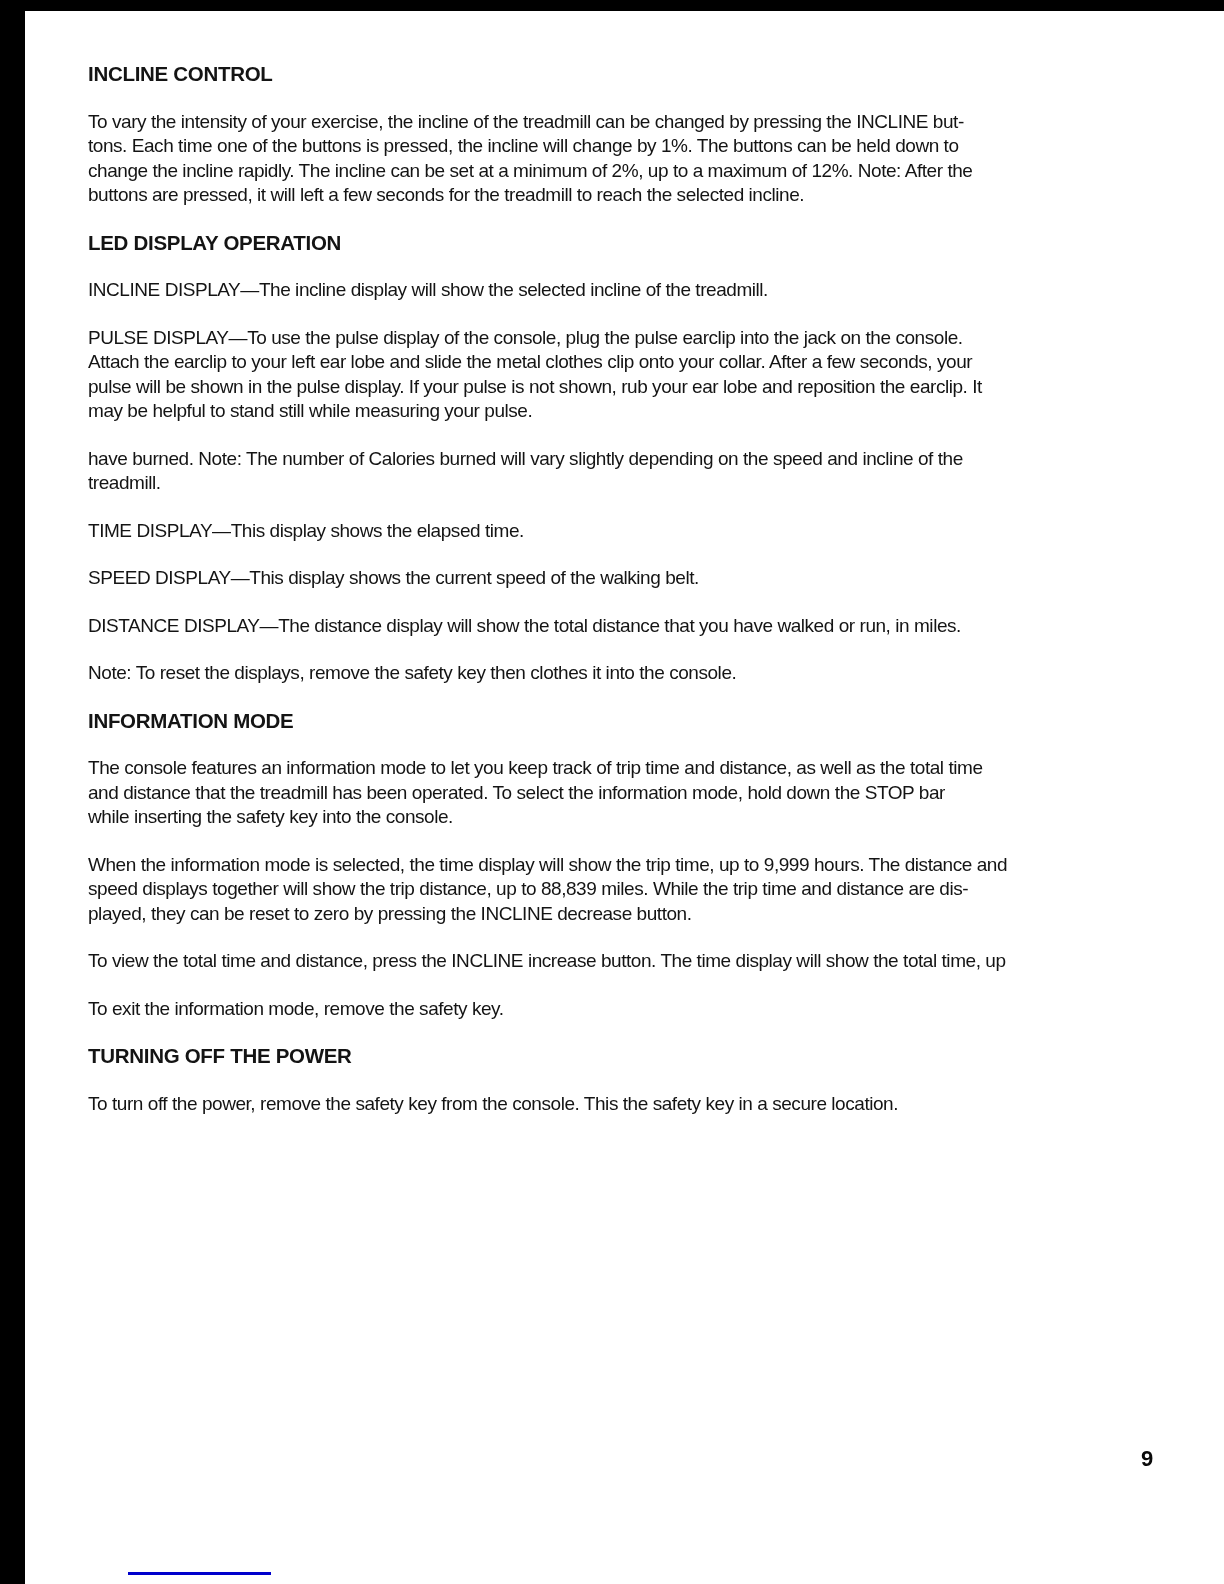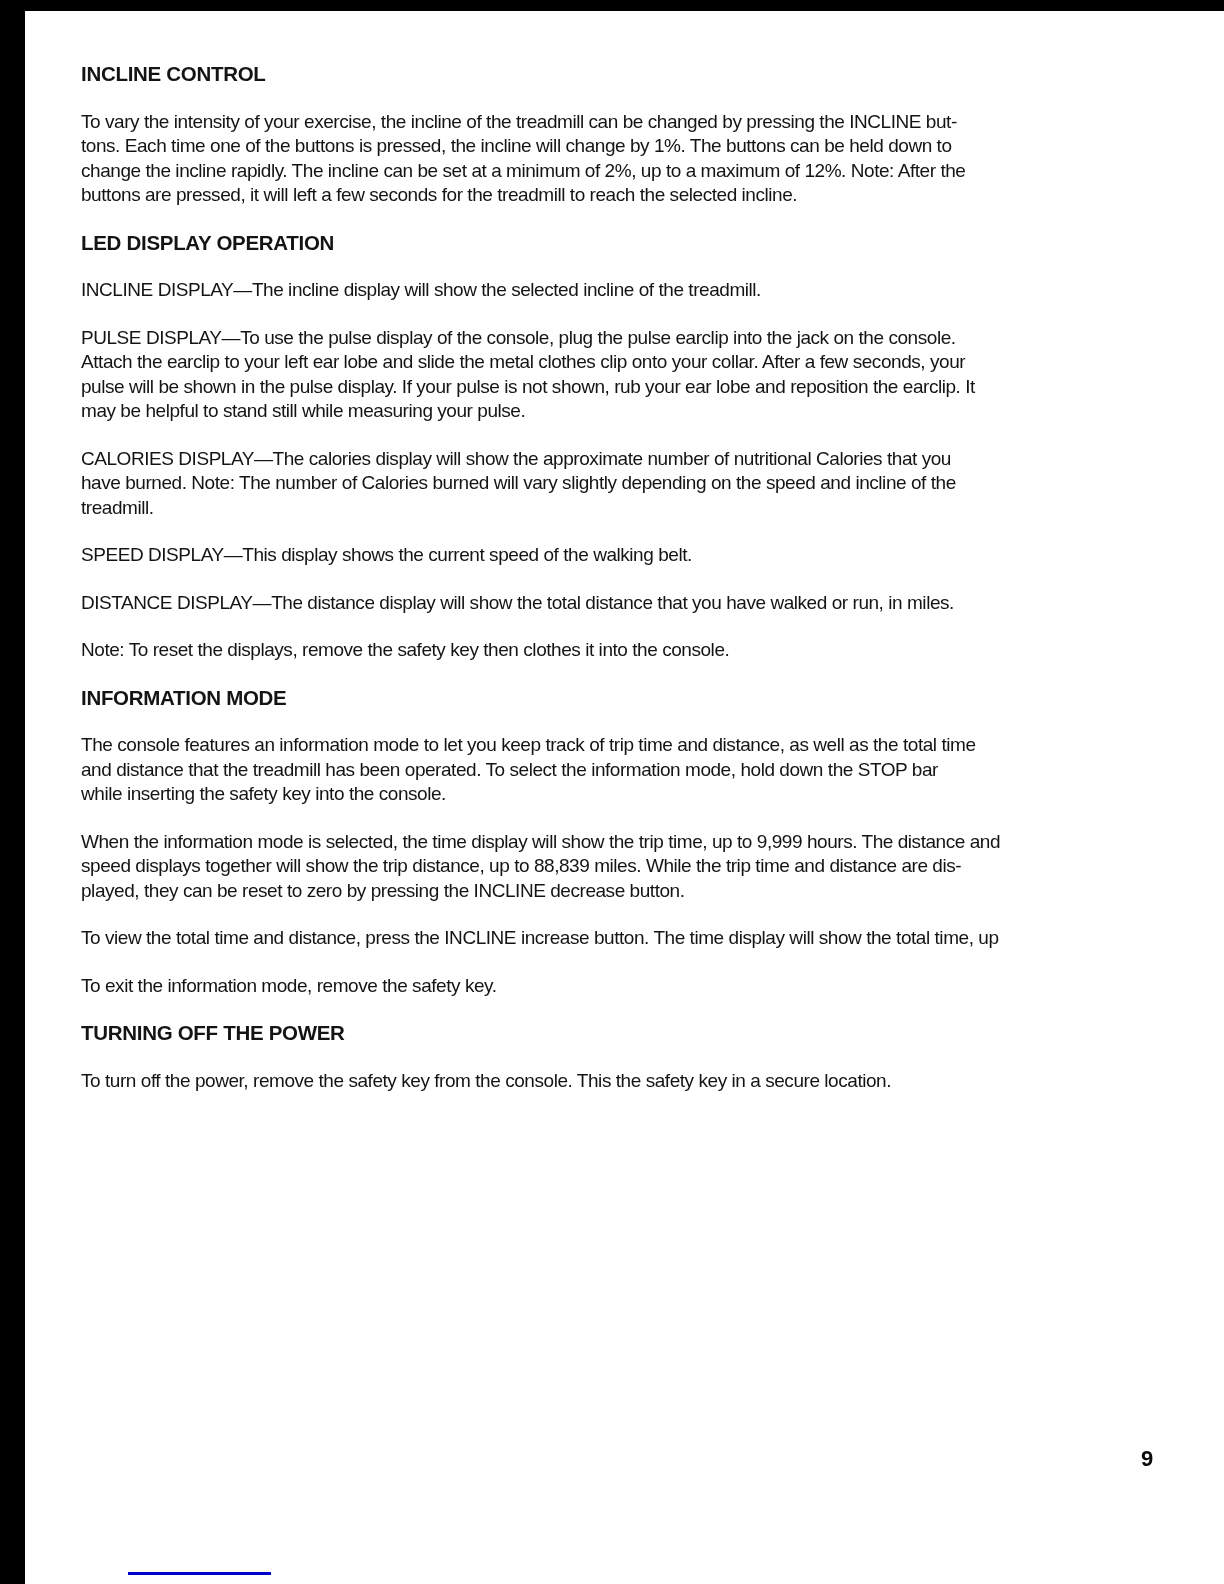--- a/index.html
+++ b/index.html
@@ -16,21 +16,21 @@
     width: 1224px; height: 11px;
     background: #000;
   }
   .scan-bar-left {
     position: absolute; top: 0; left: 0;
     width: 25px; height: 1584px;
     background: #000;
   }
   main.page-body {
     position: absolute;
-    left: 81px; top: 62px;
+    left: 88px; top: 62px;
     width: 1030px;
   }
   .doc-heading {
     font-weight: bold;
     font-size: 20.5px;
     line-height: 24.5px;
     letter-spacing: -0.3px;
     margin: 0 0 23px 0;
     white-space: pre;
   }
@@ -73,23 +73,25 @@
     <div class="doc-para">
       <div class="doc-line">INCLINE DISPLAY—The incline display will show the selected incline of the treadmill.</div>
     </div>
     <div class="doc-para">
       <div class="doc-line">PULSE DISPLAY—To use the pulse display of the console, plug the pulse earclip into the jack on the console.</div>
       <div class="doc-line">Attach the earclip to your left ear lobe and slide the metal clothes clip onto your collar. After a few seconds, your</div>
       <div class="doc-line">pulse will be shown in the pulse display. If your pulse is not shown, rub your ear lobe and reposition the earclip. It</div>
       <div class="doc-line">may be helpful to stand still while measuring your pulse.</div>
     </div>
     <div class="doc-para">
-      <div class="doc-line">CALORIES DISPLAY—The calories display will show the approximate number of nutritional Calories that you</div>
       <div class="doc-line">have burned. Note: The number of Calories burned will vary slightly depending on the speed and incline of the</div>
       <div class="doc-line">treadmill.</div>
+    </div>
+    <div class="doc-para">
+      <div class="doc-line">TIME DISPLAY—This display shows the elapsed time.</div>
     </div>
     <div class="doc-para">
       <div class="doc-line">SPEED DISPLAY—This display shows the current speed of the walking belt.</div>
     </div>
     <div class="doc-para">
       <div class="doc-line">DISTANCE DISPLAY—The distance display will show the total distance that you have walked or run, in miles.</div>
     </div>
     <div class="doc-para">
       <div class="doc-line">Note: To reset the displays, remove the safety key then clothes it into the console.</div>
     </div>

